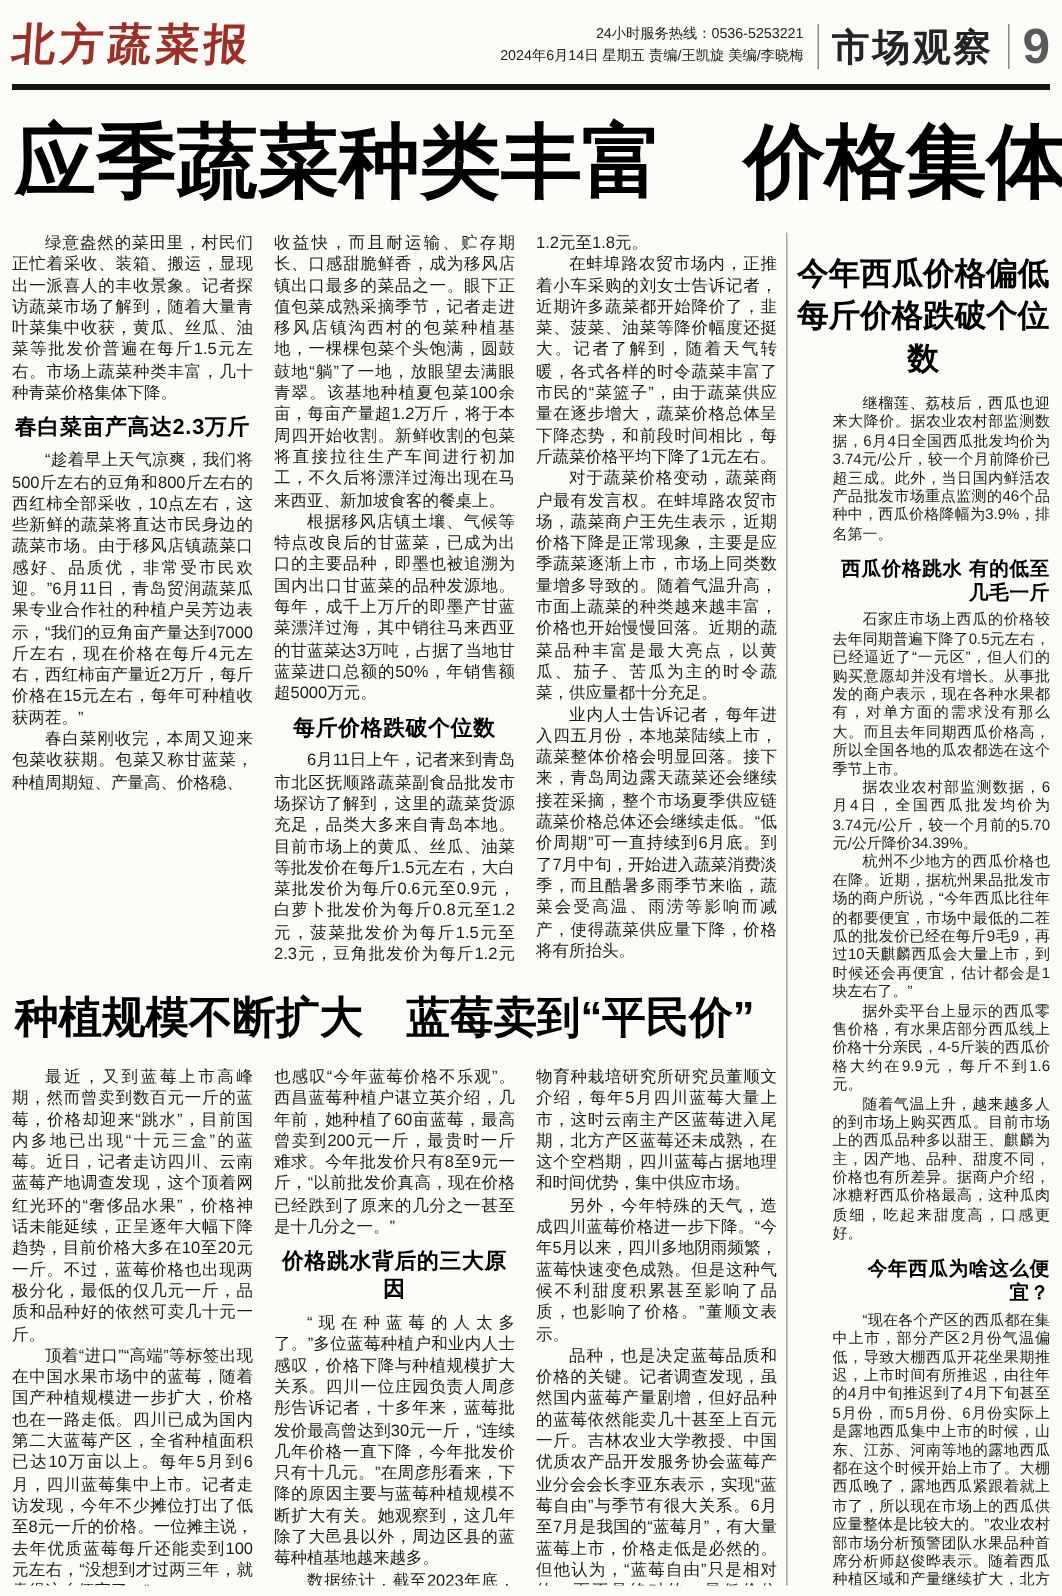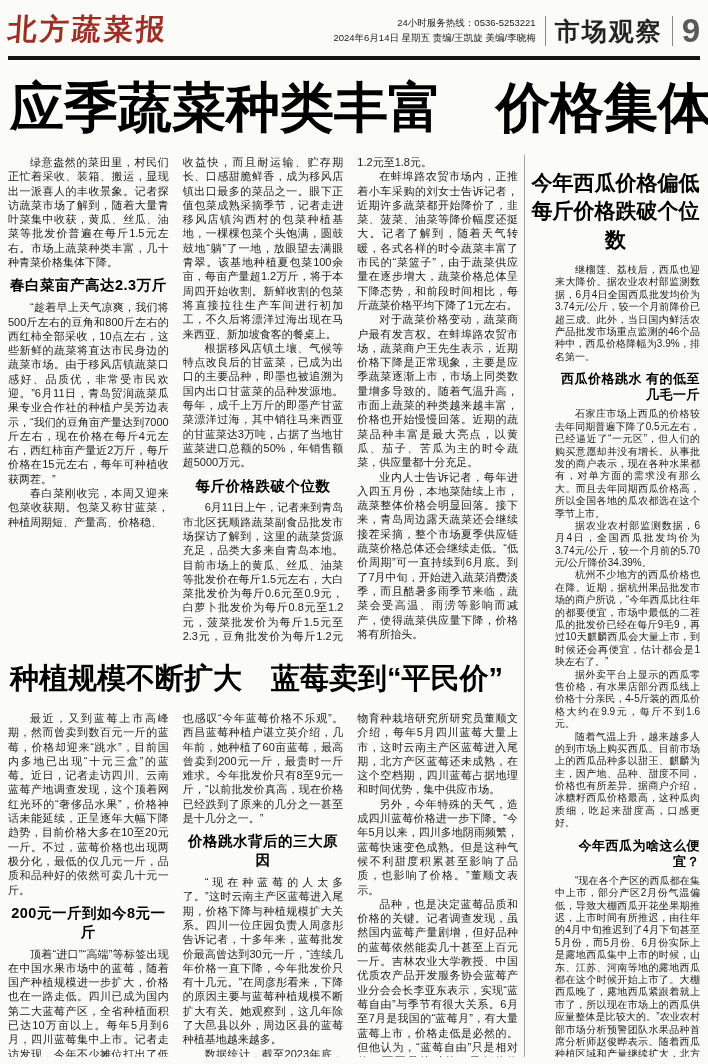--- a/index.html
+++ b/index.html
@@ -88,27 +88,26 @@
             <p class="para">对于蔬菜价格变动，蔬菜商户最有发言权。在蚌埠路农贸市场，蔬菜商户王先生表示，近期价格下降是正常现象，主要是应季蔬菜逐渐上市，市场上同类数量增多导致的。随着气温升高，市面上蔬菜的种类越来越丰富，价格也开始慢慢回落。近期的蔬菜品种丰富是最大亮点，以黄瓜、茄子、苦瓜为主的时令蔬菜，供应量都十分充足。</p>
             <p class="para">业内人士告诉记者，每年进入四五月份，本地菜陆续上市，蔬菜整体价格会明显回落。接下来，青岛周边露天蔬菜还会继续接茬采摘，整个市场夏季供应链蔬菜价格总体还会继续走低。“低价周期”可一直持续到6月底。到了7月中旬，开始进入蔬菜消费淡季，而且酷暑多雨季节来临，蔬菜会受高温、雨涝等影响而减产，使得蔬菜供应量下降，价格将有所抬头。</p>
           </div>
       </div>
 
       <h2 class="bb-headline">种植规模不断扩大　蓝莓卖到“平民价”</h2>
 
       <div class="cols bb-cols">
         <div class="col">
             <p class="para">最近，又到蓝莓上市高峰期，然而曾卖到数百元一斤的蓝莓，价格却迎来“跳水”，目前国内多地已出现“十元三盒”的蓝莓。近日，记者走访四川、云南蓝莓产地调查发现，这个顶着网红光环的“奢侈品水果”，价格神话未能延续，正呈逐年大幅下降趋势，目前价格大多在10至20元一斤。不过，蓝莓价格也出现两极分化，最低的仅几元一斤，品质和品种好的依然可卖几十元一斤。</p>
-            <h3 class="subhead">200元一斤到如今8元一斤</h3>
             <p class="para">顶着“进口”“高端”等标签出现在中国水果市场中的蓝莓，随着国产种植规模进一步扩大，价格也在一路走低。四川已成为国内第二大蓝莓产区，全省种植面积已达10万亩以上。每年5月到6月，四川蓝莓集中上市。记者走访发现，今年不少摊位打出了低至8元一斤的价格。一位摊主说，去年优质蓝莓每斤还能卖到100元左右，“没想到才过两三年，就卖得这么便宜了。”</p>
           </div>
         <div class="col">
             <p class="para cont">也感叹“今年蓝莓价格不乐观”。西昌蓝莓种植户谌立英介绍，几年前，她种植了60亩蓝莓，最高曾卖到200元一斤，最贵时一斤难求。今年批发价只有8至9元一斤，“以前批发价真高，现在价格已经跌到了原来的几分之一甚至是十几分之一。”</p>
             <h3 class="subhead">价格跳水背后的三大原因</h3>
-            <p class="para">“现在种蓝莓的人太多了。”这时云南主产区蓝莓进入尾期，价格下降与种植规模扩大关系。四川一位庄园负责人周彦彤告诉记者，十多年来，蓝莓批发价最高曾达到30元一斤，“连续几年价格一直下降，今年批发价只有十几元。”在周彦彤看来，下降的原因主要与蓝莓种植规模不断扩大有关。她观察到，这几年除了大邑县以外，周边区县的蓝莓种植基地越来越多。</p>
+            <p class="para">“现在种蓝莓的人太多了。”多位蓝莓种植户和业内人士感叹，价格下降与种植规模扩大关系。四川一位庄园负责人周彦彤告诉记者，十多年来，蓝莓批发价最高曾达到30元一斤，“连续几年价格一直下降，今年批发价只有十几元。”在周彦彤看来，下降的原因主要与蓝莓种植规模不断扩大有关。她观察到，这几年除了大邑县以外，周边区县的蓝莓种植基地越来越多。</p>
             <p class="para">数据统计，截至2023年底，全国种植蓝莓的省份从最初的10个扩大到27个，栽培面积快速增长到110万亩以上，年产量34.83万吨。</p>
           </div>
         <div class="col">
             <p class="para cont">物育种栽培研究所研究员董顺文介绍，每年5月四川蓝莓大量上市，这时云南主产区蓝莓进入尾期，北方产区蓝莓还未成熟，在这个空档期，四川蓝莓占据地理和时间优势，集中供应市场。</p>
             <p class="para">另外，今年特殊的天气，造成四川蓝莓价格进一步下降。“今年5月以来，四川多地阴雨频繁，蓝莓快速变色成熟。但是这种气候不利甜度积累甚至影响了品质，也影响了价格。”董顺文表示。</p>
             <p class="para">品种，也是决定蓝莓品质和价格的关键。记者调查发现，虽然国内蓝莓产量剧增，但好品种的蓝莓依然能卖几十甚至上百元一斤。吉林农业大学教授、中国优质农产品开发服务协会蓝莓产业分会会长李亚东表示，实现“蓝莓自由”与季节有很大关系。6月至7月是我国的“蓝莓月”，有大量蓝莓上市，价格走低是必然的。但他认为，“蓝莓自由”只是相对的，而不是绝对的。最低价位时，地头价也达到每斤10元至15元。不同品牌或品种的价格也有不同，例如果大色好的品种可卖到每斤30元左右，到消费者手里就是每斤60元左右。</p>
           </div>
       </div>
     </div>
 

